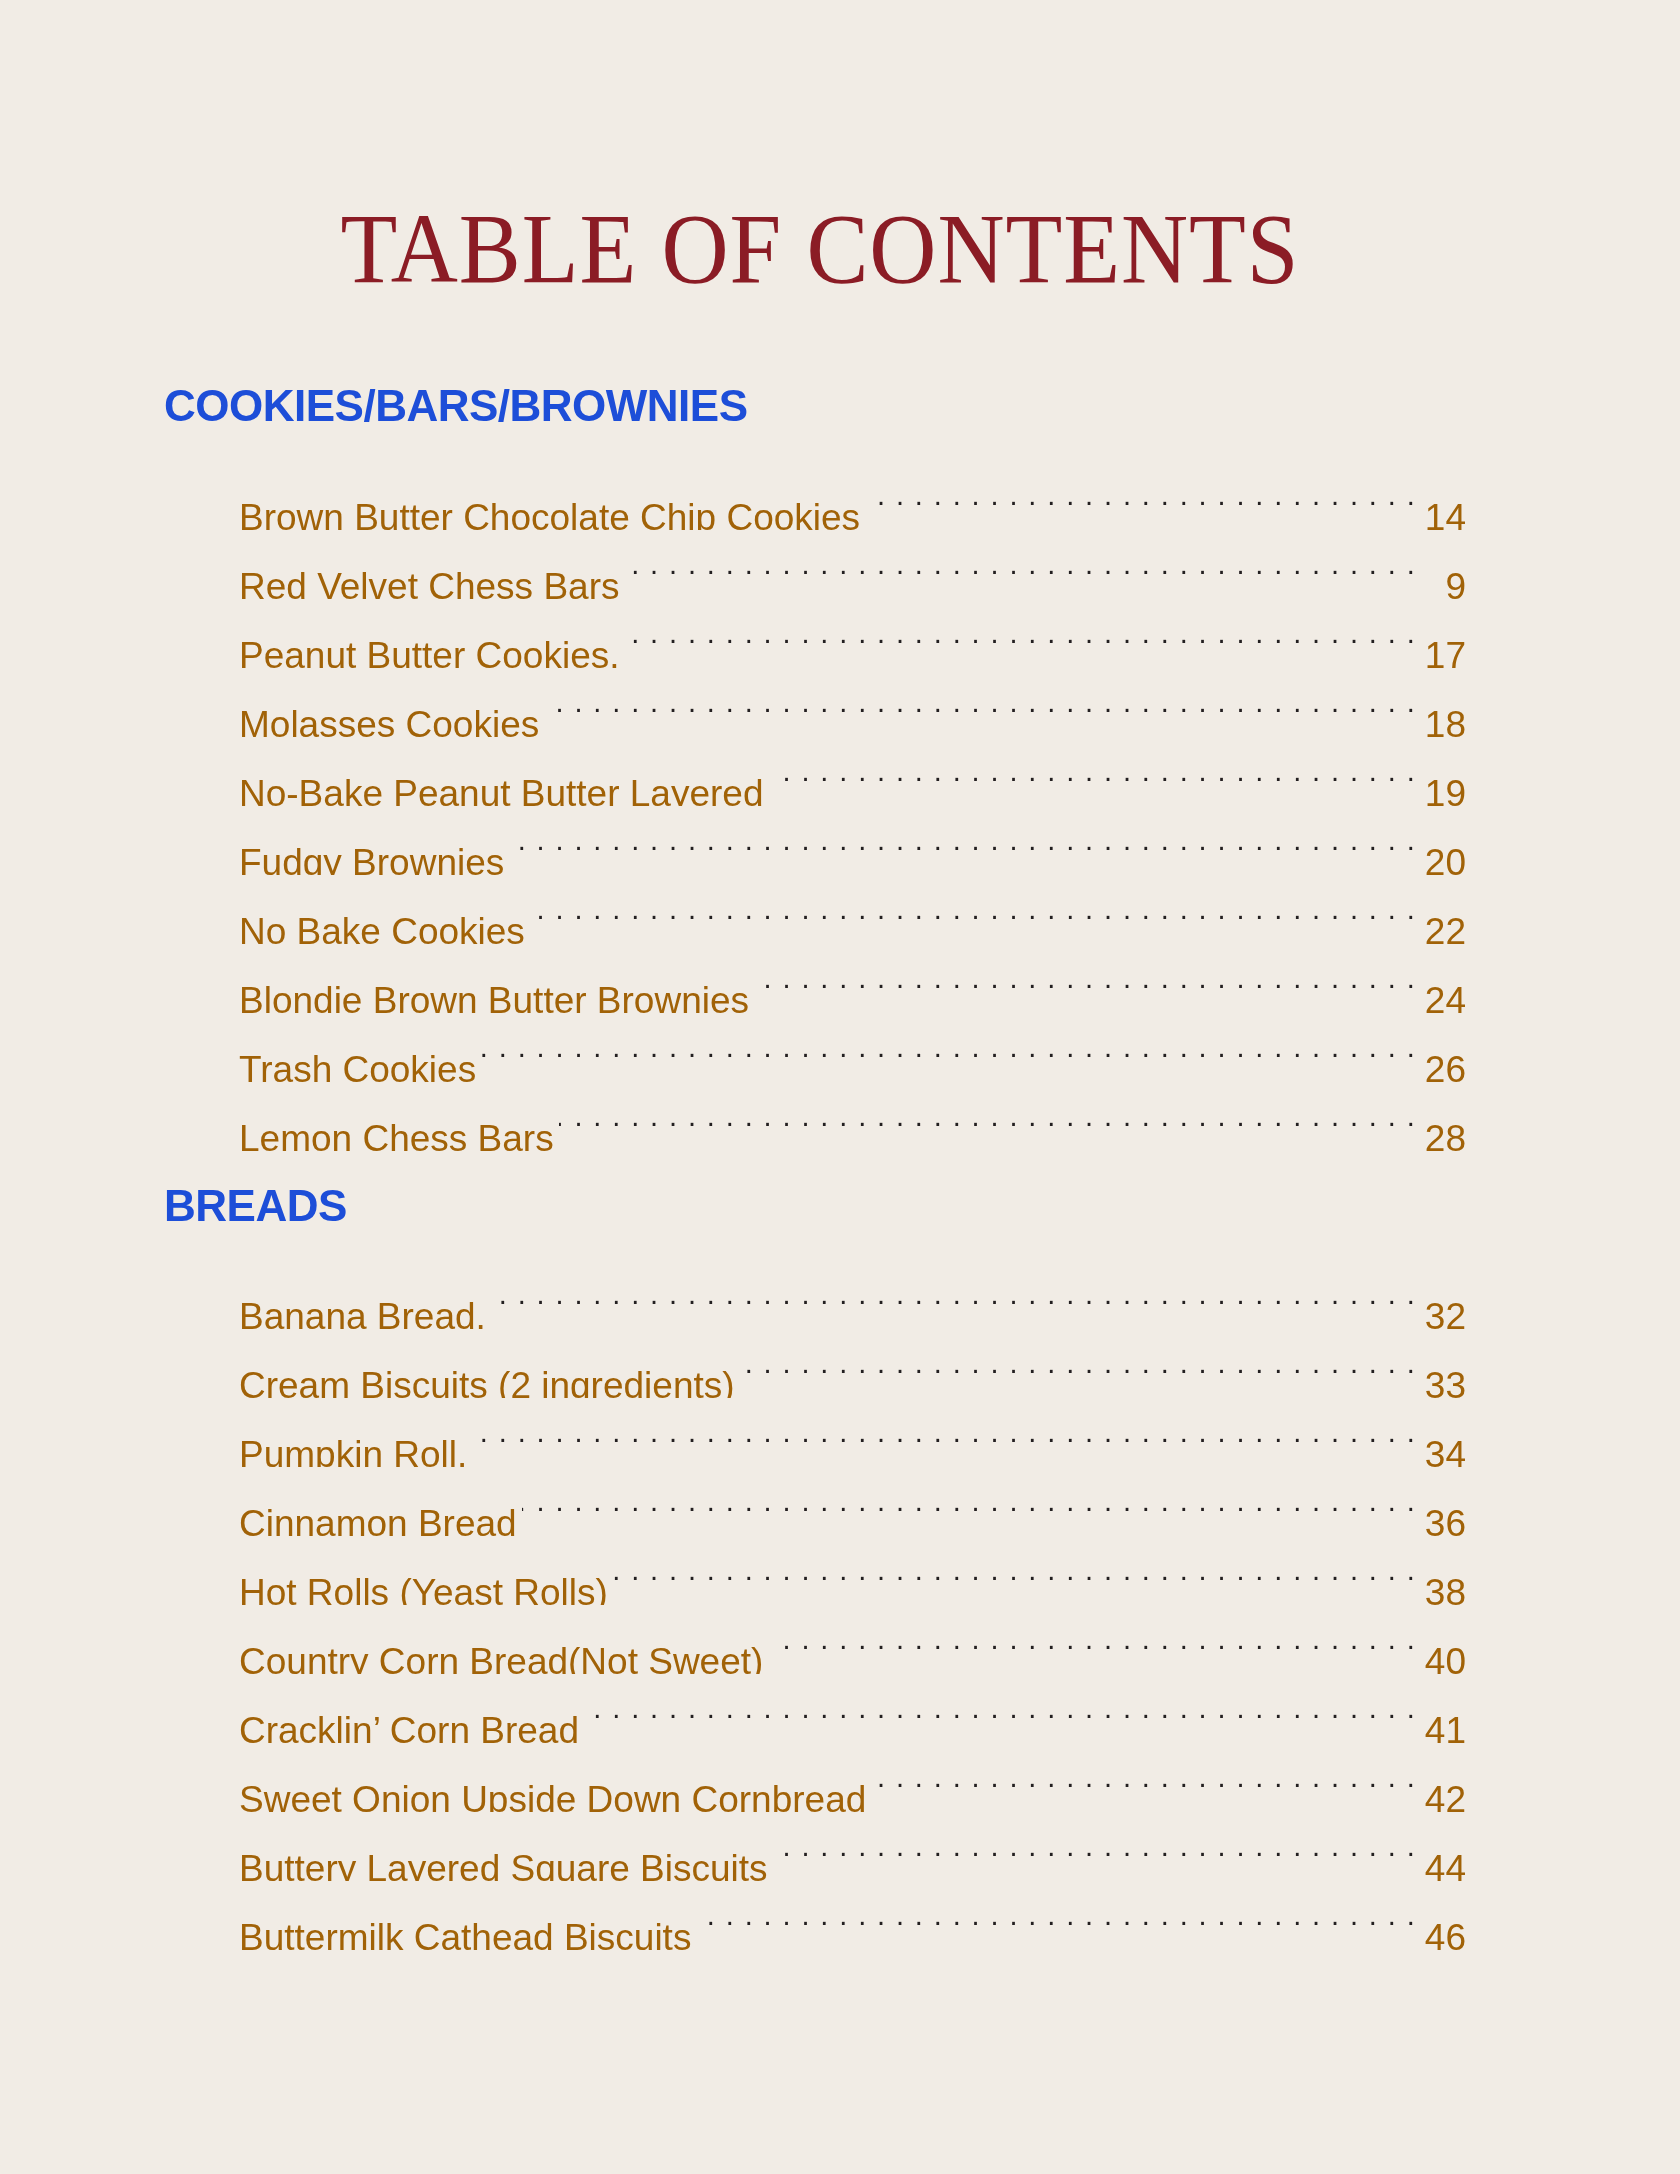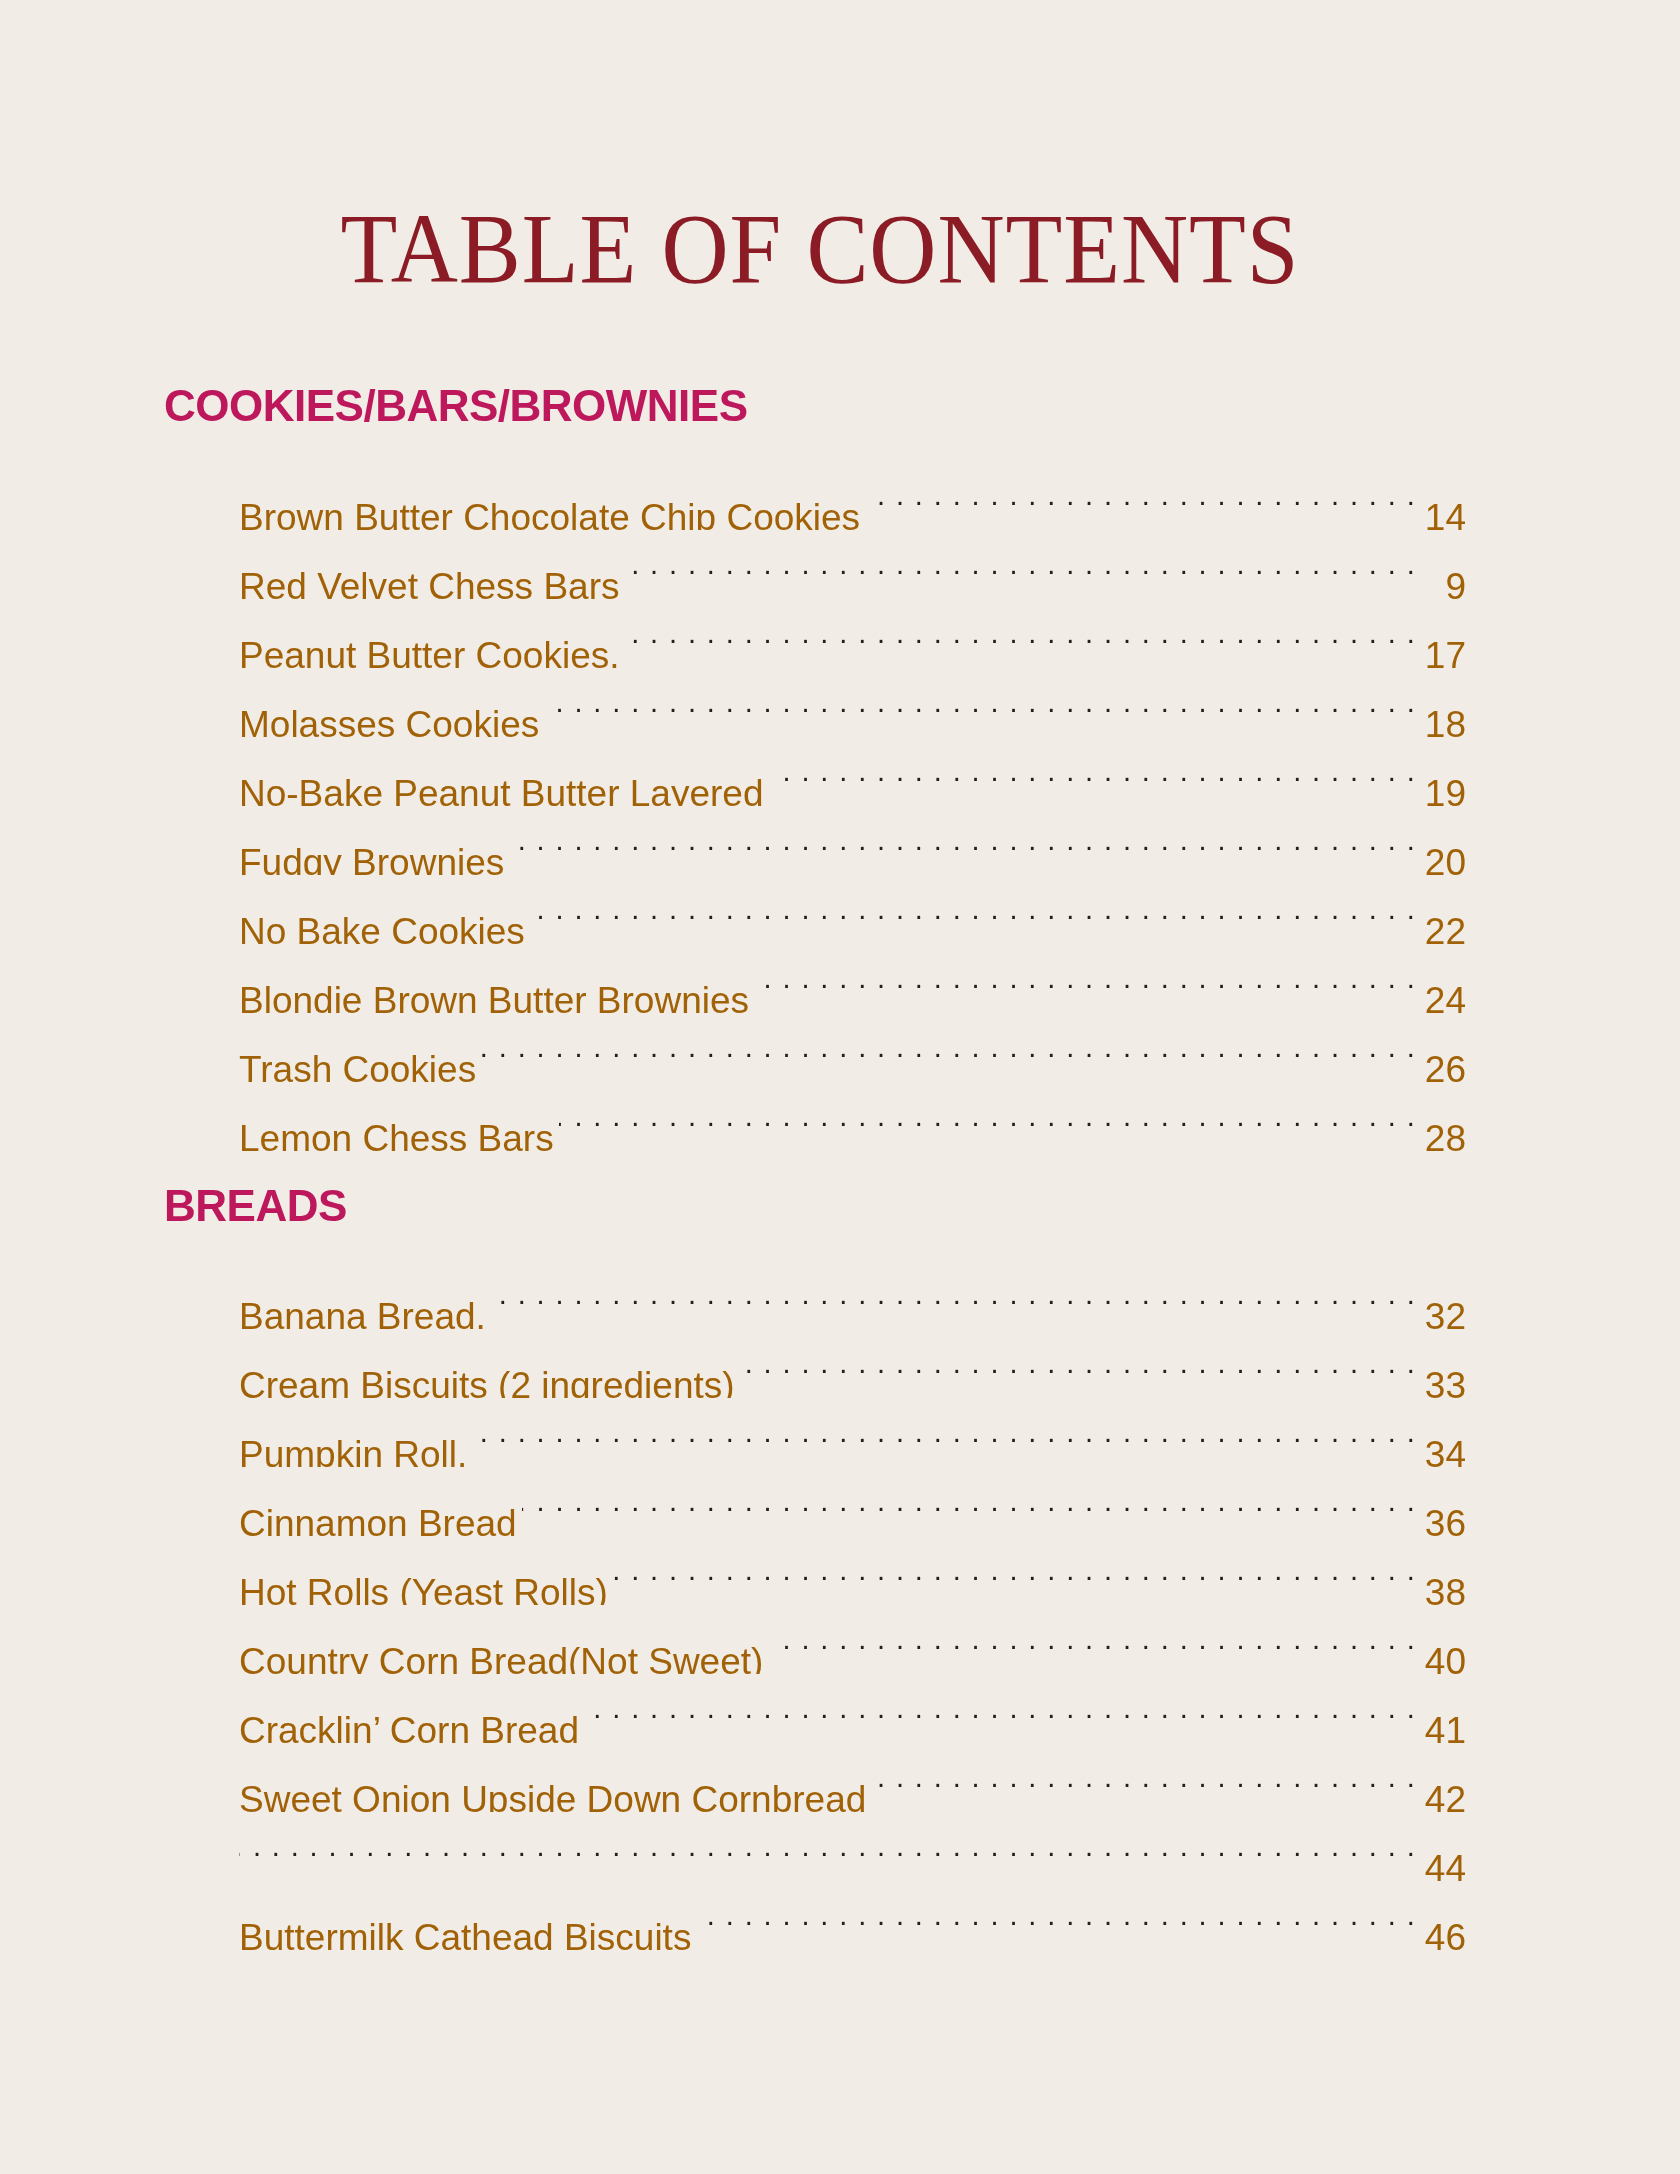--- a/index.html
+++ b/index.html
@@ -36,21 +36,21 @@
     transform: scaleX(0.93);
     transform-origin: 813px 0;
   }
   .section-heading {
     position: absolute;
     left: 164px;
     font-family: "Liberation Sans", "DejaVu Sans", sans-serif;
     font-weight: bold;
     font-size: 44px;
     line-height: 54px;
-    color: #be185d;
+    color: #1d4ed8;
     margin: 0;
     letter-spacing: -0.5px;
   }
   .entries {
     position: absolute;
     left: 239px;
     width: 1227px;
     margin: 0;
     padding: 0;
     list-style: none;
@@ -190,20 +190,21 @@
         <span class="name">Cracklin’ Corn Bread</span>
         <span class="leader"></span>
         <span class="page-num">41</span>
       </li>
     <li class="entry">
         <span class="name">Sweet Onion Upside Down Cornbread</span>
         <span class="leader"></span>
         <span class="page-num">42</span>
       </li>
     <li class="entry">
+        <span class="name">Buttery Layered Square Biscuits</span>
         <span class="leader"></span>
         <span class="page-num">44</span>
       </li>
     <li class="entry">
         <span class="name">Buttermilk Cathead Biscuits</span>
         <span class="leader"></span>
         <span class="page-num">46</span>
       </li>
   </ul>
 

